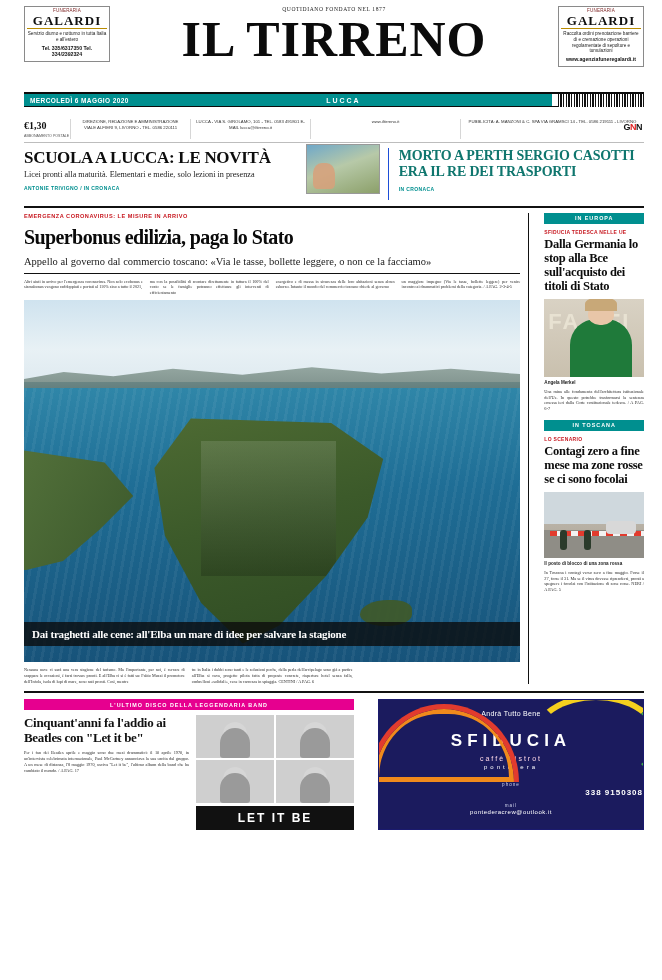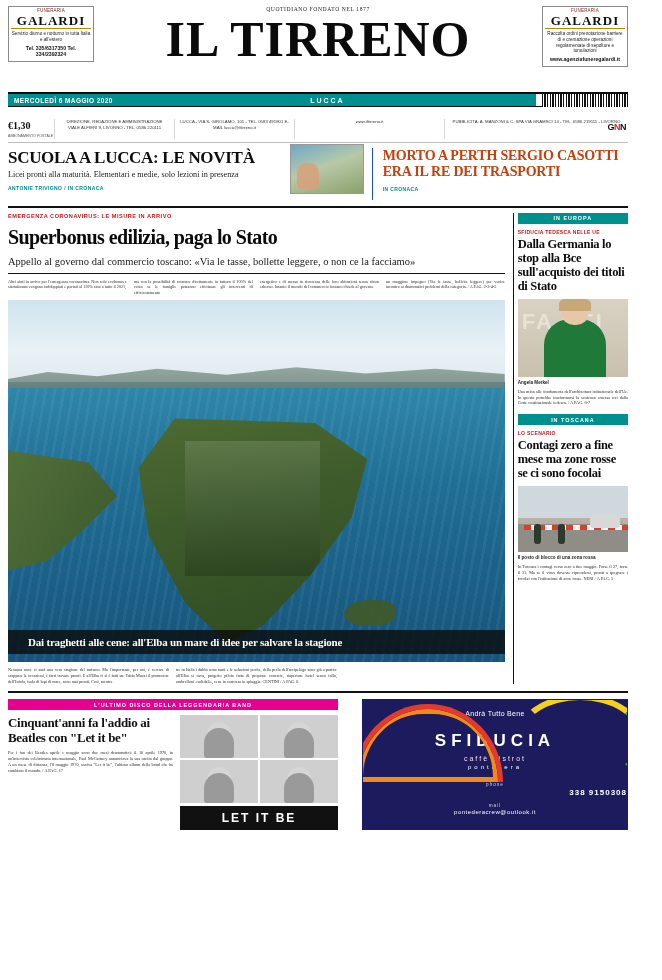--- a/index.html
+++ b/index.html
@@ -4,21 +4,21 @@
 <style>
   * { box-sizing: border-box; }
   html, body { margin:0; padding:0; }
   body {
     width: 662px; height: 980px;
     background: #ffffff;
     font-family: "Liberation Serif", serif;
     color: #111;
     overflow: hidden;
   }
-  .page { width:636px; height:980px; position:relative; padding:6px 8px 0 8px; }
+  .page { width:636px; height:980px; position:relative; padding:6px 8px 0 8px;margin-left:16px; }
 
   
   .topstrip { display:flex; align-items:flex-start; justify-content:space-between; height:82px; }
   .galardi {
     width:86px; border:1px solid #8a8a8a; font-family:"Liberation Sans", sans-serif;
     text-align:center; padding:2px 2px 3px 2px; background:#fff;
   }
   .galardi .crest { font-size:4.5px; letter-spacing:.2px; color:#7a1f1f; line-height:1.1; }
   .galardi .gname {
     font-family:"Liberation Serif", serif; font-weight:bold; font-size:13px;
@@ -64,27 +64,27 @@
   .promoband { display:flex; gap:8px; margin-top:5px; height:52px; align-items:stretch; }
   .promo-left { flex:1.45; border-right:1px solid #1d4ed8; padding-right:8px; position:relative; }
   .promo-left h2 { margin:0; font-size:17px; font-weight:bold; letter-spacing:-.3px; line-height:19px; color:#0d0d0d; }
   .promo-left p { margin:3px 0 0 0; font-size:8.2px; line-height:10px; color:#1b1b1b; }
   .promo-left .kicker { font-family:"Liberation Sans", sans-serif; font-size:5px; color:#008f8f; font-weight:bold; letter-spacing:.4px; margin-top:5px; }
   .promo-photo { position:absolute; right:8px; top:-4px; width:74px; height:50px;
     background:linear-gradient(160deg,#6fa8c9 0%,#b7c9a8 45%,#8ca06a 100%); border:1px solid #999; }
   .promo-photo:after{ content:""; position:absolute; left:6px; bottom:4px; width:22px; height:26px;
     background:#d8a07a; border-radius:40% 40% 20% 20%; opacity:.85; }
   .promo-right { flex:1; padding-left:2px; }
-  .promo-right h3 { margin:0; font-size:14px; font-weight:bold; line-height:16px; letter-spacing:-.2px; color:#c2410c; }
+  .promo-right h3 { margin:0; font-size:14px; font-weight:bold; line-height:16px; letter-spacing:-.2px; color:#0f766e; }
   .promo-right .kicker { font-family:"Liberation Sans", sans-serif; font-size:5px; color:#008f8f; font-weight:bold; margin-top:6px; letter-spacing:.4px; }
 
   
   .main { display:flex; gap:8px; margin-top:6px; border-top:2px solid #111; padding-top:5px; }
   .left { width:518px; }
-  .right { width:120px; border-left:1px solid #111; padding-left:4px; }
+  .right { width:120px; border-left:1px solid #111; padding-left:15px; }
 
   .overline { font-family:"Liberation Sans", sans-serif; font-size:5.6px; font-weight:bold;
     color:#c7171f; letter-spacing:.5px; text-transform:uppercase; }
   h1.lead { margin:3px 0 0 0; font-size:20px; line-height:30px; font-weight:bold; letter-spacing:-.6px; color:#0a0a0a; }
   .subhead { margin:4px 0 0 0; font-size:10.5px; line-height:12px; color:#1a1a1a; border-bottom:1px solid #111; padding-bottom:5px; }
   .cols4 { display:flex; gap:7px; margin-top:5px; }
   .cols4 .col { flex:1; font-size:4.2px; line-height:5.6px; color:#2a2a2a; text-align:justify; }
 
   .bigphoto { margin-top:5px; width:100%; height:362px; position:relative; overflow:hidden; background:#2a6f8f; }
   .sky { position:absolute; left:0; top:0; right:0; height:82px;
@@ -103,22 +103,22 @@
   .cape:after{ content:""; position:absolute; left:22%; top:10%; width:52%; height:60%;
     background:linear-gradient(180deg,rgba(255,255,255,.12),rgba(0,0,0,.18)); }
   .islet { position:absolute; left:336px; top:300px; width:52px; height:26px;
     background:#3e5a2b; border-radius:60% 40% 50% 50%; opacity:.95; }
   .coastL { position:absolute; left:0; top:150px; width:130px; height:120px;
     background:linear-gradient(120deg,#52703a,#39562a);
     clip-path:polygon(0 0,62% 10%,84% 38%,58% 66%,30% 92%,0 100%); }
   .townwhite { position:absolute; left:210px; top:128px; width:70px; height:10px;
     background:rgba(255,255,255,.55); filter:blur(.6px); }
   .photo-caption {
-    position:absolute; left:0; right:0; bottom:8px; background:rgba(10,10,10,.78);
-    color:#fff; font-size:11px; font-weight:bold; padding:6px 20px; letter-spacing:-.2px;
+    position:absolute; left:0; right:0; bottom:16px; background:rgba(10,10,10,.78);
+    color:#fff; font-size:11px; font-weight:bold; padding:6px 8px; letter-spacing:-.2px;
   }
   .cols3 { display:flex; gap:7px; margin-top:5px; }
   .cols3 .col { flex:1; font-size:4.2px; line-height:5.6px; color:#2a2a2a; text-align:justify; }
 
   
   .railtag { background:#008f8f; color:#fff; font-family:"Liberation Sans", sans-serif;
     font-size:5.4px; font-weight:bold; letter-spacing:1px; text-align:center; padding:2.5px 0; }
   .railkick { font-family:"Liberation Sans", sans-serif; font-size:5px; font-weight:bold;
     color:#c7171f; letter-spacing:.3px; margin-top:5px; }
   .rail h3 { margin:2px 0 0 0; font-size:12.5px; line-height:14px; font-weight:bold; letter-spacing:-.3px; color:#0c0c0c; }

